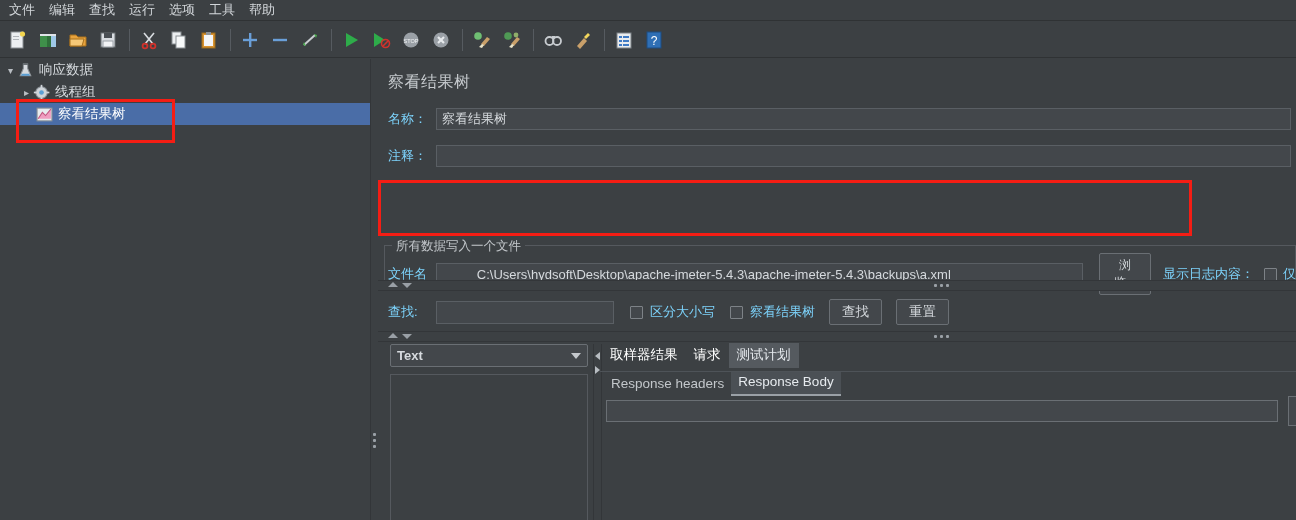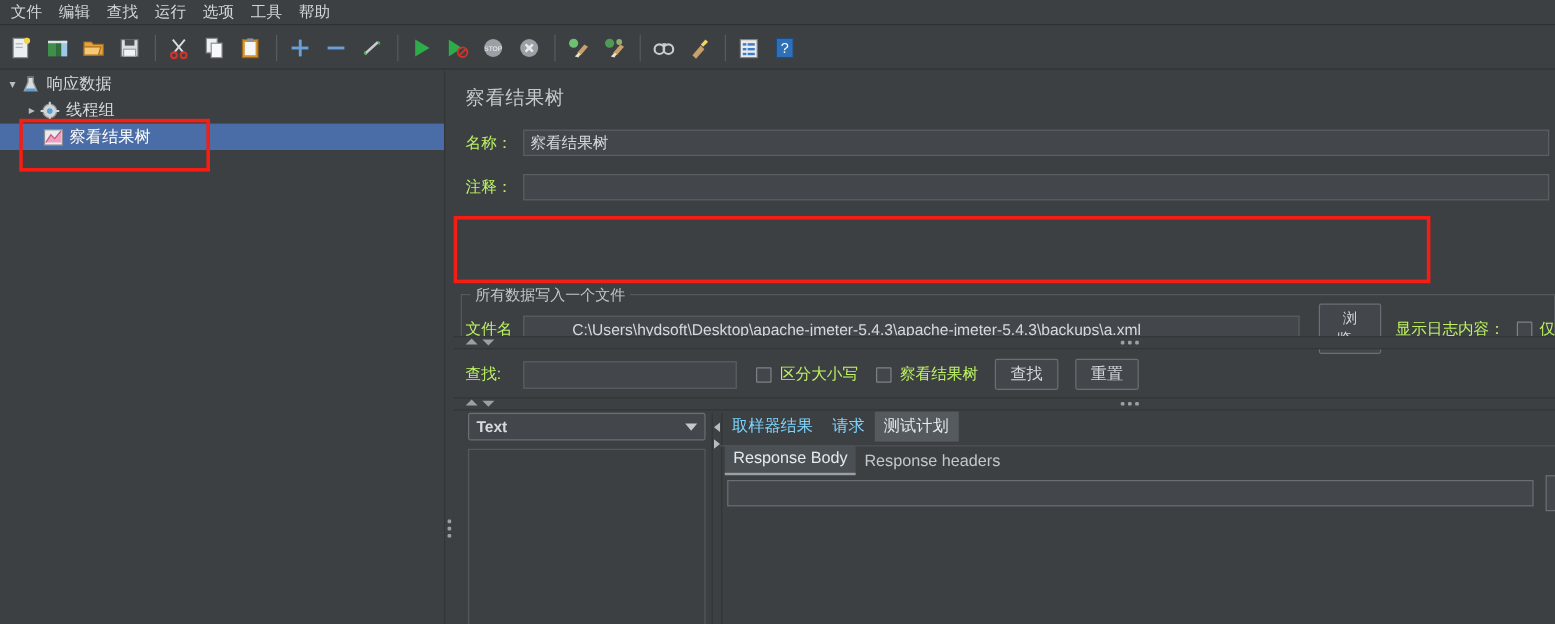--- a/index.html
+++ b/index.html
@@ -63,21 +63,21 @@
 
   
   .main{
     position:absolute;left:378px;top:59px;width:918px;height:461px;
     background:#3c4043;overflow:hidden;
   }
   .panel-title{
     position:absolute;left:10px;top:13px;font-size:16px;color:#c5c9cd;letter-spacing:.5px;
   }
   .field-row{position:absolute;left:10px;display:flex;align-items:center;}
-  .field-label{font-size:13px;color:#bef264;white-space:nowrap;}
+  .field-label{font-size:13px;color:#7dd3fc;white-space:nowrap;}
   .txt{
     background:#43474b;border:1px solid #5a5f64;color:#d6dade;
     font-family:"Liberation Sans","DejaVu Sans",sans-serif;font-size:13px;
     padding:2px 5px;box-sizing:border-box;outline:none;height:22px;
   }
   .txt::placeholder{color:#7e848a;}
 
   
   .groupbox{
     position:absolute;left:6px;top:186px;width:912px;height:42px;
@@ -129,21 +129,21 @@
     position:absolute;left:215px;top:0;width:7px;height:235px;
     border-left:1px solid #333639;border-right:1px solid #333639;cursor:col-resize;
   }
   .mini-arrow{position:absolute;left:1px;width:0;height:0;}
   .ma-l{border-top:4px solid transparent;border-bottom:4px solid transparent;border-right:5px solid #b7bcc1;top:8px;}
   .ma-r{border-top:4px solid transparent;border-bottom:4px solid transparent;border-left:5px solid #b7bcc1;top:22px;}
 
   .tabs-wrap{position:absolute;left:222px;top:0;width:696px;height:235px;}
   .tabrow{display:flex;align-items:flex-end;height:24px;padding-left:2px;}
   .tab{
-    padding:3px 8px 4px 8px;font-size:13.5px;color:#7dd3fc;cursor:pointer;white-space:nowrap;
+    padding:3px 8px 4px 8px;font-size:13.5px;color:#ffffff;cursor:pointer;white-space:nowrap;
   }
   .tab.active{background:#555a5f;color:#e6eaee;}
   .subtabrow{display:flex;align-items:flex-end;height:25px;padding-left:4px;margin-top:3px;}
   .subtab{
     padding:3px 7px 5px 7px;font-size:13.5px;color:#c3c7cb;cursor:pointer;white-space:nowrap;
   }
   .subtab.active{background:#4b5055;color:#e6eaee;border-bottom:2px solid #9aa0a6;}
   .resp-box{
     position:absolute;left:6px;top:56px;width:672px;height:22px;
     background:#43474b;border:1px solid #6a6f74;box-sizing:border-box;
@@ -438,22 +438,22 @@
       </div>
 
       <div class="tabs-wrap">
         <div class="tabrow">
           <div class="tab">取样器结果</div>
           <div class="tab">请求</div>
           <div class="tab active">测试计划</div>
         </div>
         <div class="tab-divider"></div>
         <div class="subtabrow">
+          <div class="subtab">Response headers</div>
           <div class="subtab active">Response Body</div>
-          <div class="subtab">Response headers</div>
         </div>
         <input class="txt resp-box" value="" style="">
         <div class="right-strip"></div>
       </div>
     </div>
   </div>
 
   <div class="anno" id="anno-tree"></div>
   <div class="anno" id="anno-file"></div>
 

